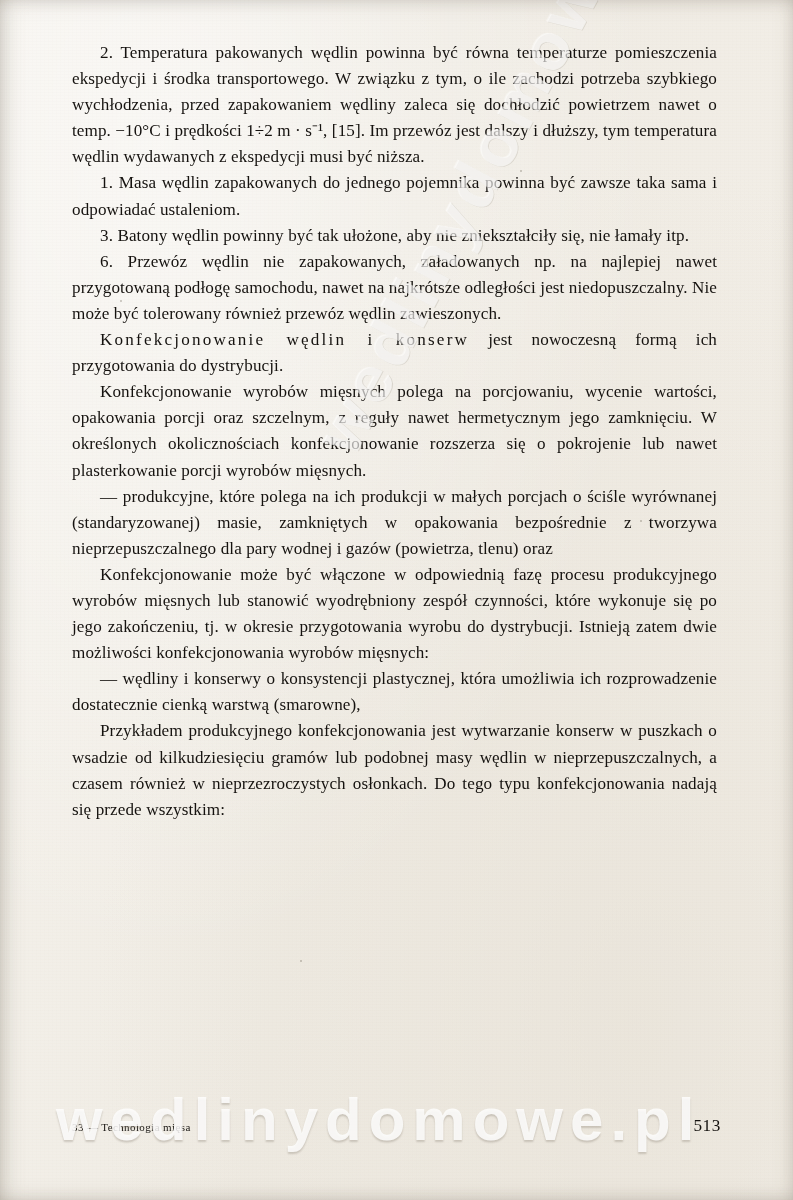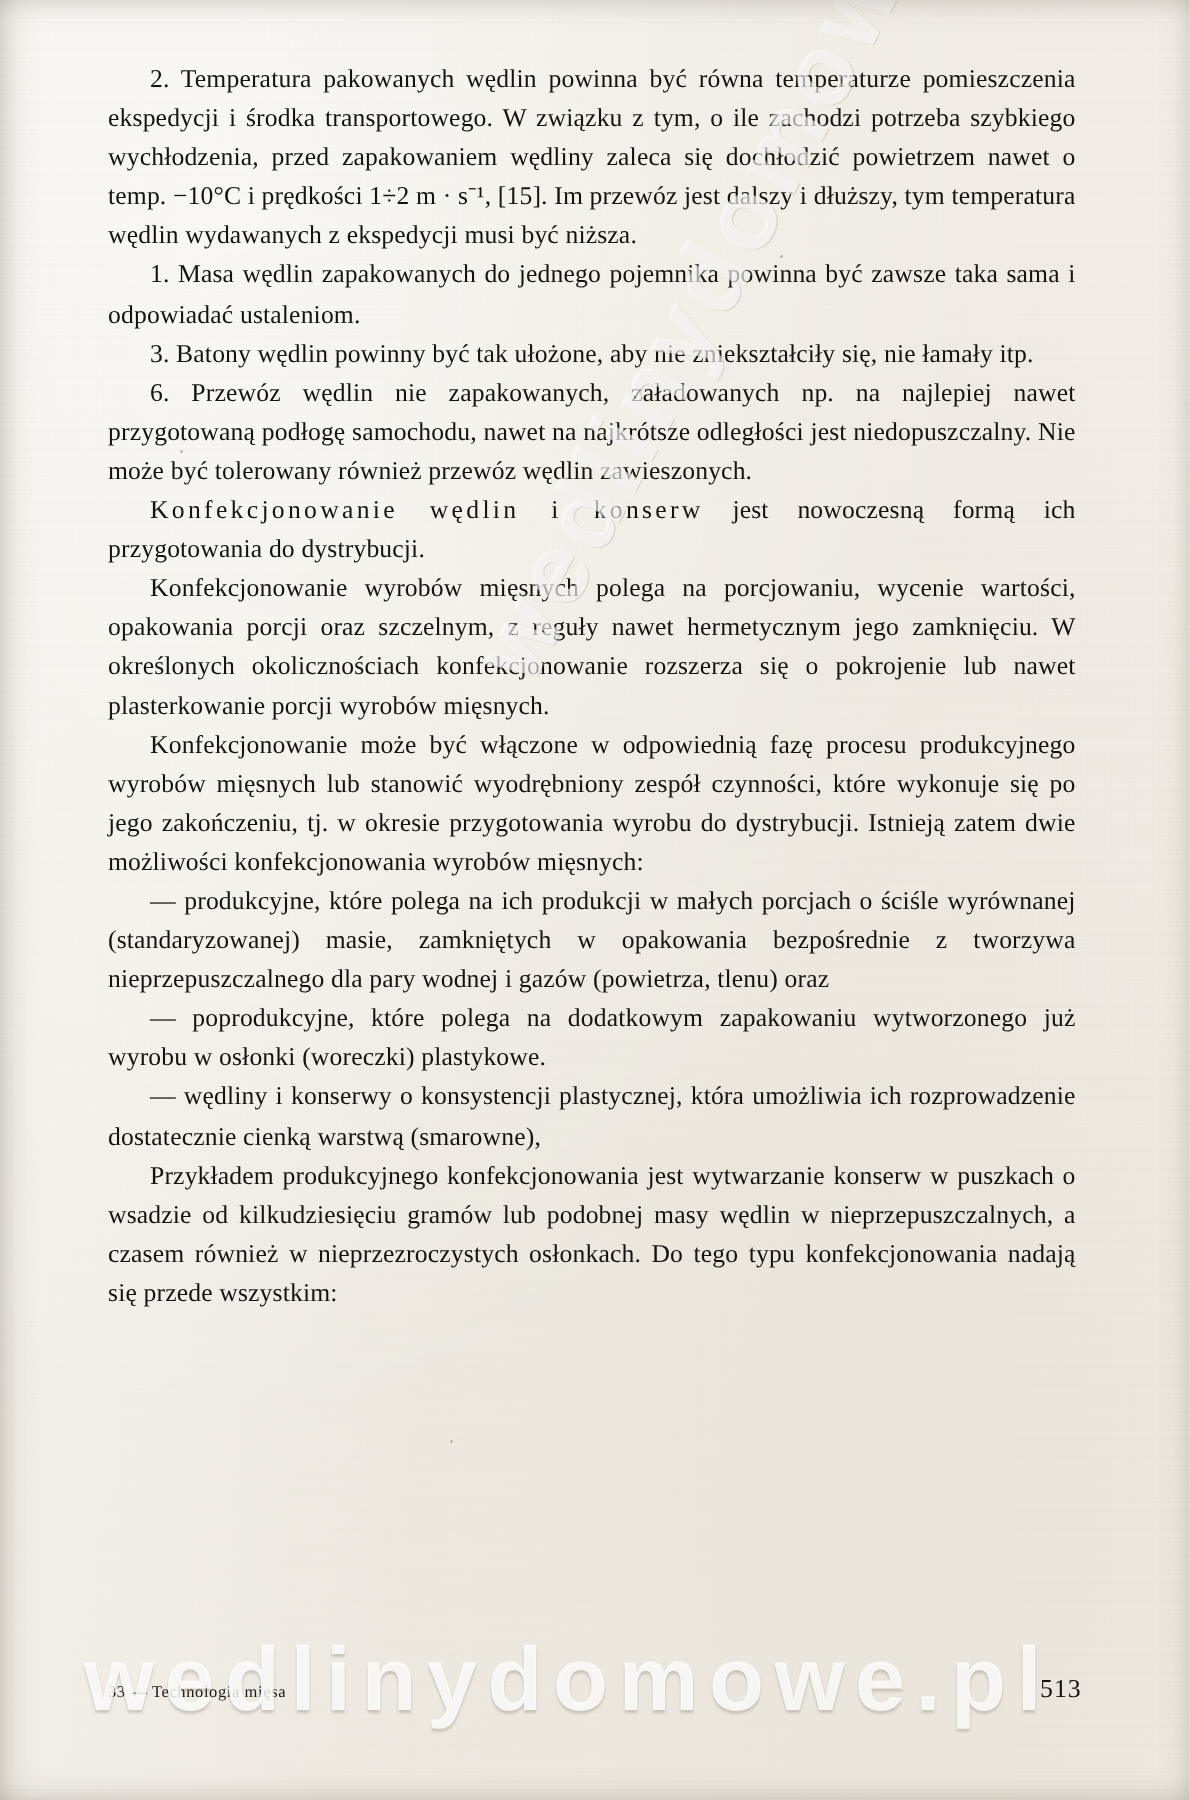--- a/index.html
+++ b/index.html
@@ -128,23 +128,22 @@
   <div class="text-col">
 
     <p class="indent">2. Temperatura pakowanych wędlin powinna być równa temperaturze pomieszczenia ekspedycji i środka transportowego. W związku z tym, o ile zachodzi potrzeba szybkiego wychłodzenia, przed zapakowaniem wędliny zaleca się dochłodzić powietrzem nawet o temp. −10°C i prędkości 1÷2 m · s⁻¹, [15]. Im przewóz jest dalszy i dłuższy, tym temperatura wędlin wydawanych z ekspedycji musi być niższa.</p>
     <p class="indent">1. Masa wędlin zapakowanych do jednego pojemnika powinna być zawsze taka sama i odpowiadać ustaleniom.</p>
     <p class="indent">3. Batony wędlin powinny być tak ułożone, aby nie zniekształciły się, nie łamały itp.</p>
     <p class="indent">6. Przewóz wędlin nie zapakowanych, załadowanych np. na najlepiej nawet przygotowaną podłogę samochodu, nawet na najkrótsze odległości jest niedopuszczalny. Nie może być tolerowany również przewóz wędlin zawieszonych.</p>
 
     <p class="indent"><span class="sp">Konfekcjonowanie wędlin i konserw</span><span> jest nowoczesną formą ich przygotowania do dystrybucji.</span></p>
 
     <p class="indent">Konfekcjonowanie wyrobów mięsnych polega na porcjowaniu, wycenie wartości, opakowania porcji oraz szczelnym, z reguły nawet hermetycznym jego zamknięciu. W określonych okolicznościach konfekcjonowanie rozszerza się o pokrojenie lub nawet plasterkowanie porcji wyrobów mięsnych.</p>
+    <p class="indent">— produkcyjne, które polega na ich produkcji w małych porcjach o ściśle wyrównanej (standaryzowanej) masie, zamkniętych w opakowania bezpośrednie z tworzywa nieprzepuszczalnego dla pary wodnej i gazów (powietrza, tlenu) oraz</p>
     <p class="indent">Konfekcjonowanie może być włączone w odpowiednią fazę procesu produkcyjnego wyrobów mięsnych lub stanowić wyodrębniony zespół czynności, które wykonuje się po jego zakończeniu, tj. w okresie przygotowania wyrobu do dystrybucji. Istnieją zatem dwie możliwości konfekcjonowania wyrobów mięsnych:</p>
-    <p class="indent">— produkcyjne, które polega na ich produkcji w małych porcjach o ściśle wyrównanej (standaryzowanej) masie, zamkniętych w opakowania bezpośrednie z tworzywa nieprzepuszczalnego dla pary wodnej i gazów (powietrza, tlenu) oraz</p>
-    <p class="indent">— poprodukcyjne, które polega na dodatkowym zapakowaniu wytworzonego już wyrobu w osłonki (woreczki) plastykowe.</p>
     <p class="indent">— wędliny i konserwy o konsystencji plastycznej, która umożliwia ich rozprowadzenie dostatecznie cienką warstwą (smarowne),</p>
     <p class="indent">Przykładem produkcyjnego konfekcjonowania jest wytwarzanie konserw w puszkach o wsadzie od kilkudziesięciu gramów lub podobnej masy wędlin w nieprzepuszczalnych, a czasem również w nieprzezroczystych osłonkach. Do tego typu konfekcjonowania nadają się przede wszystkim:</p>
 
   </div>
 
   <div class="footer">
     <div class="footer-left">33 — Technologia mięsa</div>
     <div class="footer-right">513</div>
   </div>
 

